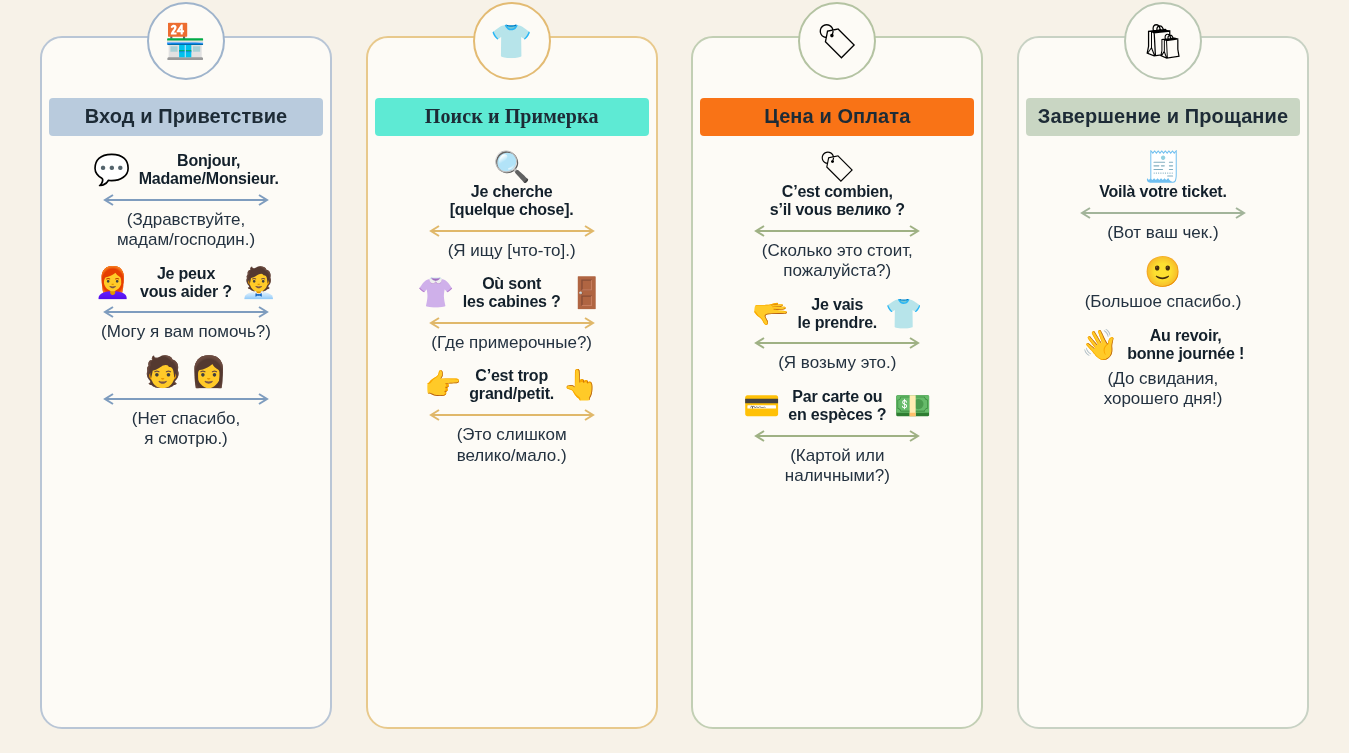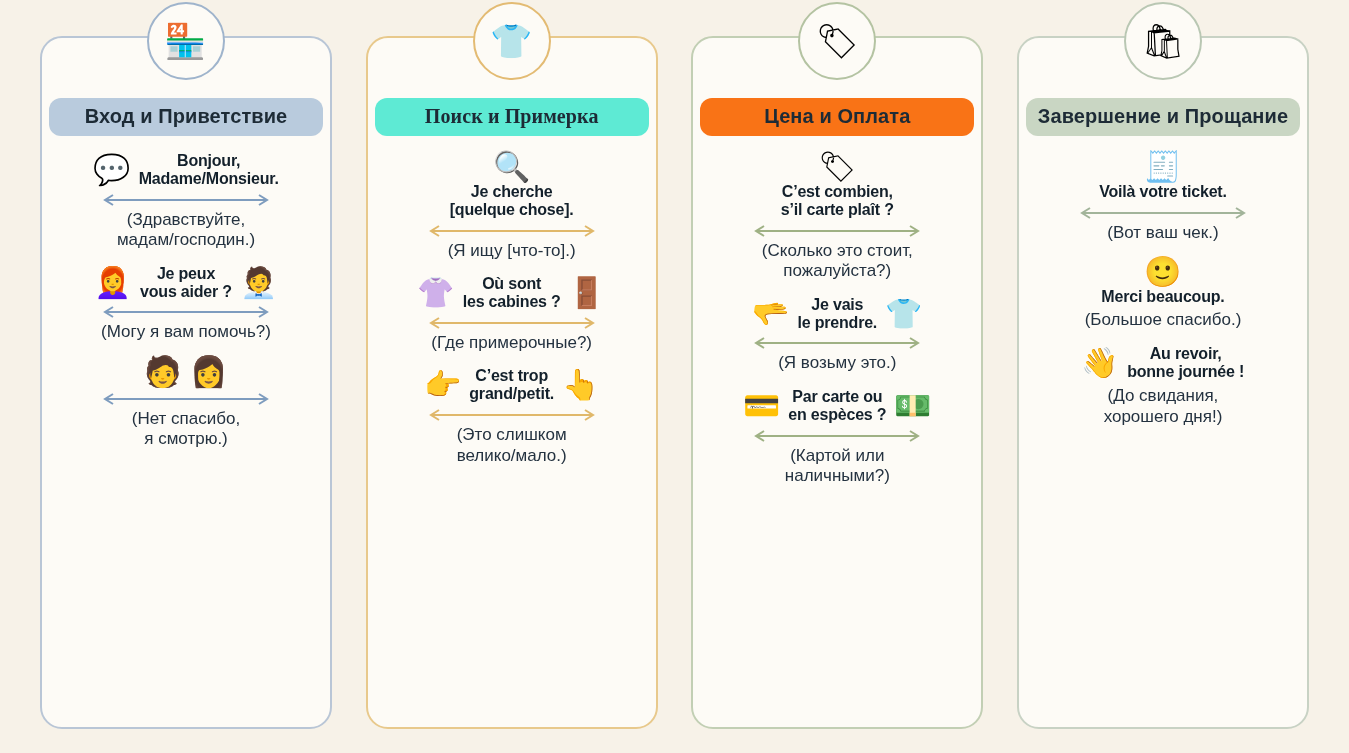--- a/index.html
+++ b/index.html
@@ -61,21 +61,21 @@
   .c0 .badge { border-color: #9fb4cc; }
   .c1 .badge { border-color: #e3bb73; }
   .c2 .badge { border-color: #b4c3a2; }
   .c3 .badge { border-color: #b9c7b3; }
 
   .col-title {
     width: 274px;
     box-sizing: border-box;
     margin-bottom: 16px;
     padding: 7px 6px 8px 6px;
-    border-radius: 12px;
+    border-radius: 4px;
     text-align: center;
     font-size: 20px;
     font-weight: bold;
     color: #1d2b36;
     letter-spacing: 0.1px;
   }
   .c0 .col-title { background: #b9cbdd; }
   .c1 .col-title { background: #5eead4; font-family: Liberation Serif, serif; }
   .c2 .col-title { background: #f97316; }
   .c3 .col-title { background: #c9d6c3; }
@@ -237,21 +237,21 @@
 
   <div class="column c2">
     <div class="badge">
         <span>🏷</span>
       </div>
     <div class="col-title">Цена и Оплата</div>
 
     <div class="entry">
       <div class="solo-icon">🏷</div>
       <div class="fr" style="white-space:pre-line">C’est combien,
-s’il carte plaît ?</div>
+s’il vous велико ?</div>
       <svg class="arrow" viewBox="0 0 186 14">
         <line x1="12" y1="7" x2="174" y2="7" stroke="#9fb184" stroke-width="2"></line>
         <polyline points="20,2 12,7 20,12" fill="none" stroke="#9fb184" stroke-width="2"></polyline>
         <polyline points="166,2 174,7 166,12" fill="none" stroke="#9fb184" stroke-width="2"></polyline>
       </svg>
       <div class="ru" style="white-space:pre-line">(Сколько это стоит,
 пожалуйста?)</div>
     </div>
 
     <div class="entry">
@@ -298,21 +298,20 @@
       <svg class="arrow" viewBox="0 0 186 14">
         <line x1="12" y1="7" x2="174" y2="7" stroke="#a2b49a" stroke-width="2"></line>
         <polyline points="20,2 12,7 20,12" fill="none" stroke="#a2b49a" stroke-width="2"></polyline>
         <polyline points="166,2 174,7 166,12" fill="none" stroke="#a2b49a" stroke-width="2"></polyline>
       </svg>
       <div class="ru" style="white-space:pre-line">(Вот ваш чек.)</div>
     </div>
 
     <div class="entry">
       <div class="solo-icon">🙂</div>
-      <div class="fr" style="white-space:pre-line">Merci beaucoup.</div>
       <div class="ru" style="white-space:pre-line; margin-top:4px">(Большое спасибо.)</div>
     </div>
 
     <div class="entry">
       <div class="entry-top">
         <span class="entry-icon">👋</span>
         <span class="fr" style="white-space:pre-line">Au revoir,
 bonne journée !</span>
       </div>
       <div class="ru" style="white-space:pre-line; margin-top:6px">(До свидания,

